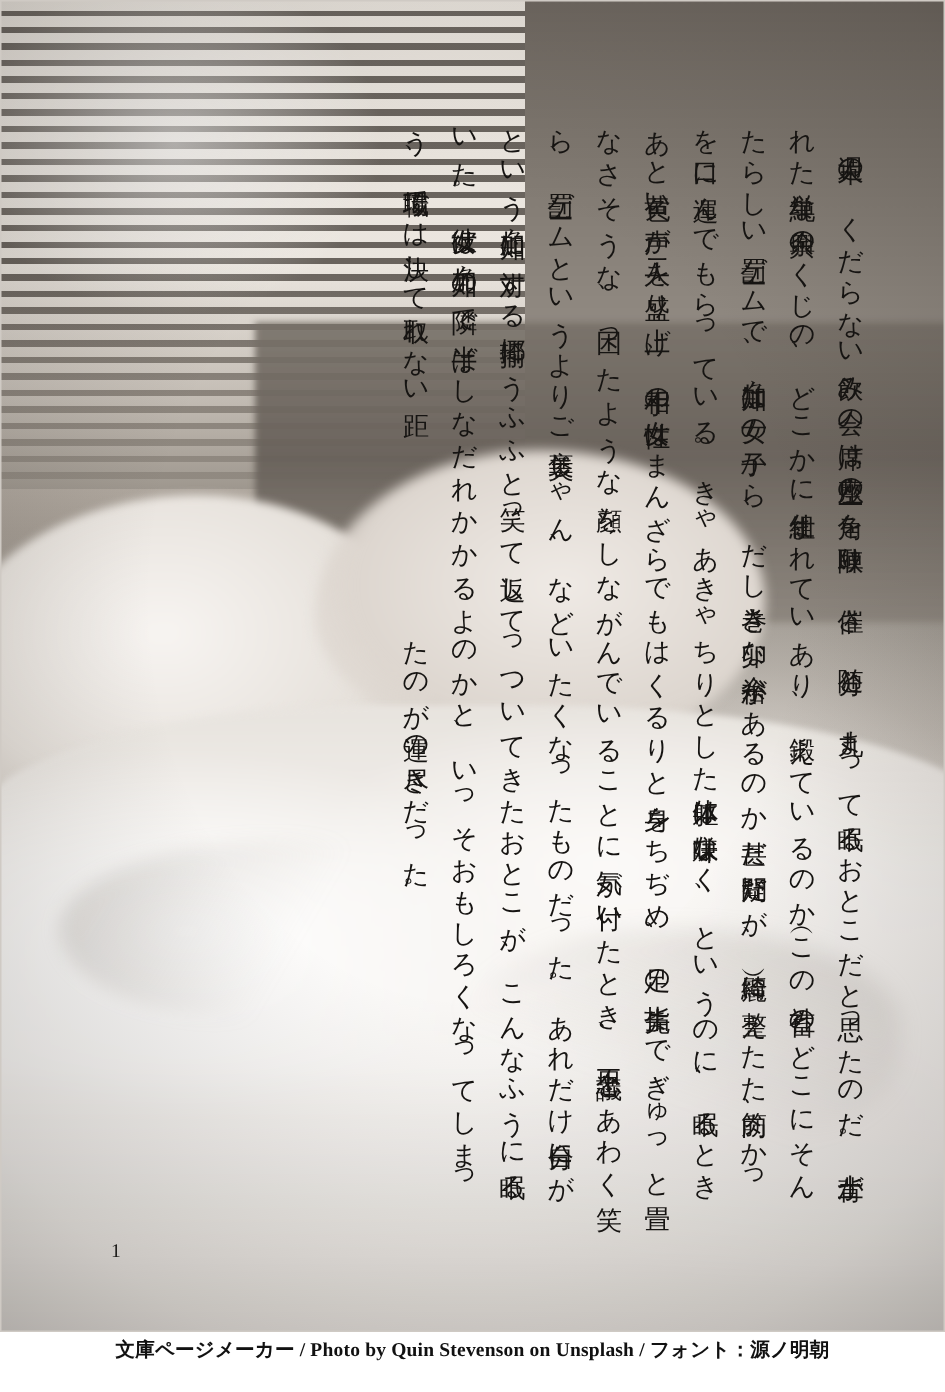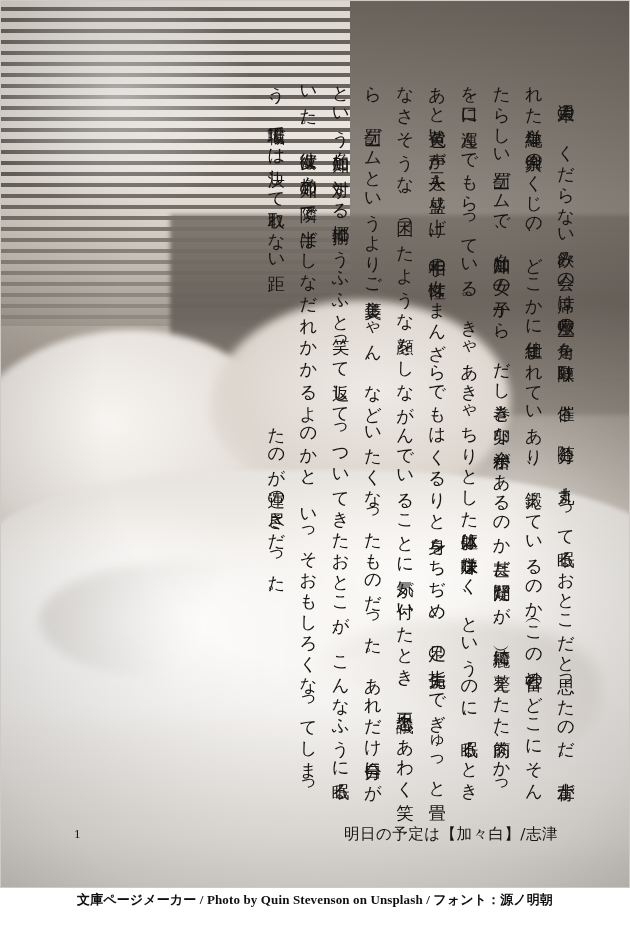--- a/index.html
+++ b/index.html
@@ -284,17 +284,16 @@
     <div class="vignette"></div>
     <div class="photo-border"></div>
   </div>
 
   <div class="text-block">
     <p class="column para">随分と、丸まって眠るおとこだと思ったのだ。土背があり、鍛えているのか（この社畜のどこにそんな余裕があるのか甚だ疑問だが、）綺麗に整えたた筋肉、かっちりとした体躯は嫌味なく、というのに、眠るときはくるりと身をちぢめ、足の指先までぎゅっと畳んでいることに気が付いたとき、不思議とあわく笑いたくなったものだった。あれだけ自分にがっついてきたおとこが、こんなふうに眠るのかと、いっそおもしろくなってしまったのが運の尽きだった。</p>
     <p class="column para">週末の、くだらない飲み会の席は座敷の一角を陣取り、催された単純な余興のくじの、どこかに仕組まれていたらしい罰ゲームで、加々知は女の子から、だし巻き卵を口に運んでもらっている。きゃあきゃあと黄色い声が二人を盛り上げ、相手の女性はまんざらでもなさそうな、困ったような顔をしながら、罰ゲームというよりご褒美じゃん、などという加々知に対する揶揄にうふふと笑って返していた。彼女は加々知の隣で半ばしなだれかかるよう、職場では決して取れない距</p>
   </div>
 
   <div class="page-number">1</div>
-  <div class="running-title">明日の予定は【加々白】/志津</div>
 
   <div class="credit">文庫ページメーカー / Photo by Quin Stevenson on Unsplash / フォント：源ノ明朝</div>
 
 </div>
 
 </body></html>

